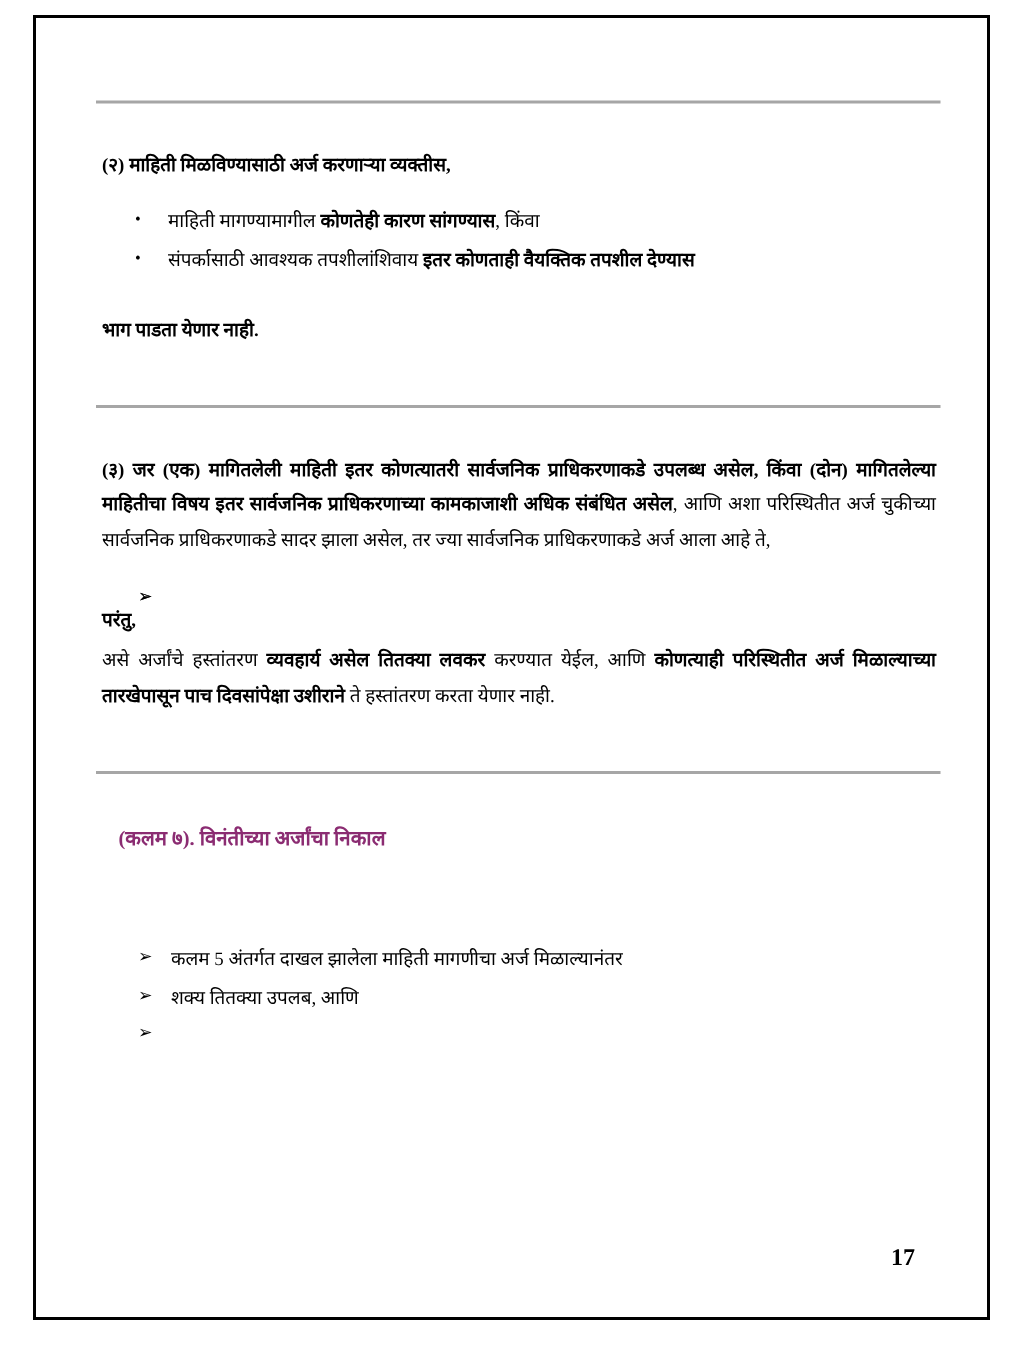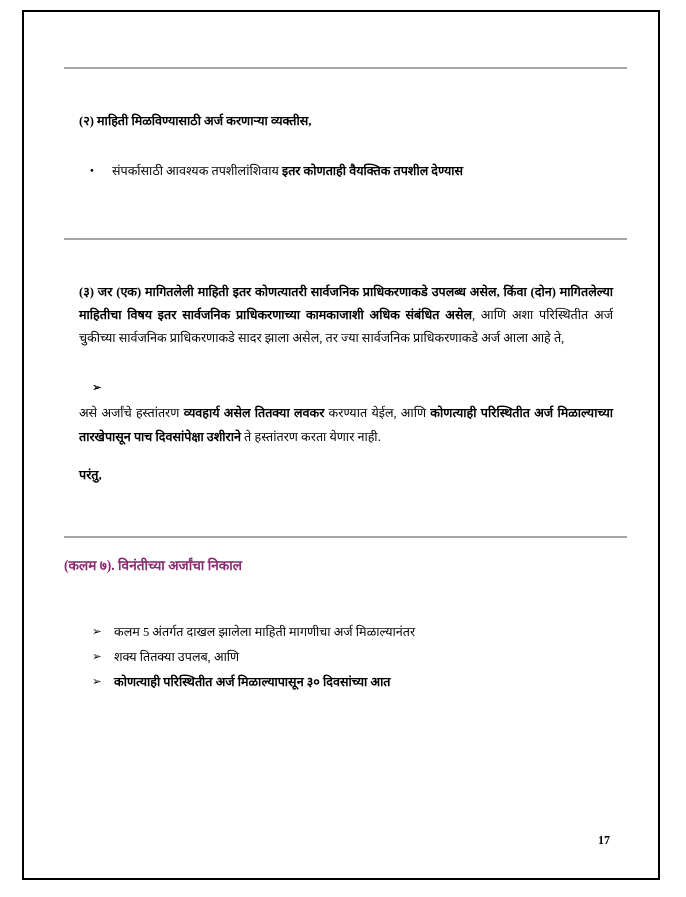--- a/index.html
+++ b/index.html
@@ -43,21 +43,21 @@
     border-top: 2px solid #a6a6a6;
     margin: 0;
     width: 563px;
   }
 
   
   .para {
     font-size: 12.6px;
     line-height: 1.85;
     text-align: justify;
-    margin: 15px;
+    margin: 4px;
     color: #000;
   }
   .para.b { font-weight: bold; }
   .para .bold { font-weight: bold; }
   .para .reg  { font-weight: normal; }
 
   .spacer-sm { height: 10px; }
   .spacer-md { height: 18px; }
   .spacer-lg { height: 26px; }
   .spacer-xl { height: 34px; }
@@ -96,30 +96,30 @@
   ul.doc-list li .txt .reg  { font-weight: normal; }
 
   ul.doc-list.arrow li { padding-left: 50px; }
   ul.doc-list.arrow li .marker { left: 28px; }
 
   
   .section-heading {
     font-size: 13.6px;
     font-weight: bold;
     color: #8B2C72;
-    margin: 0;
+    margin: 15px;
     line-height: 1.5;
   }
 
   
   #page-number {
     position: absolute;
     right: 48px;
     bottom: 30px;
-    font-size: 12px;
+    font-size: 16px;
     font-weight: bold;
     font-family: "Liberation Serif", "DejaVu Serif", serif;
     color: #000;
   }
 </style>
 </head>
 <body>
 
 <div id="page-frame">
   <div id="page-content">
@@ -128,29 +128,31 @@
 
     <div class="spacer-lg"></div>
 
     <p class="para b">(२) माहिती मिळविण्यासाठी अर्ज करणाऱ्या व्यक्तीस,</p>
 
     <div class="spacer-sm"></div>
 
     <ul class="doc-list disc">
       <li>
         <span class="marker">•</span>
+        <span class="txt"><span class="reg">माहिती मागण्यामागील </span><span class="bold">कोणतेही कारण सांगण्यास</span><span class="reg">, किंवा</span></span>
       </li>
       <li>
         <span class="marker">•</span>
         <span class="txt"><span class="reg">संपर्कासाठी आवश्यक तपशीलांशिवाय </span><span class="bold">इतर कोणताही वैयक्तिक तपशील देण्यास</span></span>
       </li>
     </ul>
 
     <div class="spacer-md"></div>
 
+    <p class="para b">भाग पाडता येणार नाही.</p>
 
     <div class="spacer-xl"></div>
 
     <hr class="doc-rule">
 
     <div class="spacer-lg"></div>
 
     <p class="para"><span class="bold">(३) जर (एक) मागितलेली माहिती </span><span class="bold">इतर कोणत्यातरी सार्वजनिक प्राधिकरणाकडे उपलब्ध असेल</span><span class="bold">, किंवा (दोन) मागितलेल्या माहितीचा विषय </span><span class="bold">इतर सार्वजनिक प्राधिकरणाच्या कामकाजाशी अधिक संबंधित असेल</span><span class="reg">, आणि अशा परिस्थितीत अर्ज चुकीच्या सार्वजनिक प्राधिकरणाकडे सादर झाला असेल, तर ज्या सार्वजनिक प्राधिकरणाकडे अर्ज आला आहे ते,</span></p>
 
     <div class="spacer-sm"></div>
@@ -159,22 +161,22 @@
       <li>
         <span class="marker">➢</span>
       </li>
       <li>
         <span class="marker">➢</span>
       </li>
     </ul>
 
     <div class="spacer-sm"></div>
 
+    <p class="para b">परंतु,</p>
     <p class="para"><span class="reg">असे अर्जांचे हस्तांतरण </span><span class="bold">व्यवहार्य असेल तितक्या लवकर</span><span class="reg"> करण्यात येईल, आणि </span><span class="bold">कोणत्याही परिस्थितीत अर्ज मिळाल्याच्या तारखेपासून पाच दिवसांपेक्षा उशीराने</span><span class="reg"> ते हस्तांतरण करता येणार नाही.</span></p>
-    <p class="para b">परंतु,</p>
 
     <div class="spacer-xl"></div>
 
     <hr class="doc-rule">
 
     <div class="spacer-md"></div>
 
     <p class="section-heading">(कलम ७). विनंतीच्या अर्जांचा निकाल</p>
 
     <div class="spacer-lg"></div>
@@ -186,20 +188,19 @@
       <li>
         <span class="marker">➢</span>
         <span class="txt"><span class="reg">कलम 5 अंतर्गत दाखल झालेला माहिती मागणीचा अर्ज मिळाल्यानंतर</span></span>
       </li>
       <li>
         <span class="marker">➢</span>
         <span class="txt"><span class="reg">शक्य तितक्या उपलब, आणि</span></span>
       </li>
       <li>
         <span class="marker">➢</span>
-        <span class="txt"><span class="bold">कोणत्याही परिस्थितीत अर्ज मिळाल्यापासून ३० दिवसांच्या आत</span></span>
       </li>
     </ul>
 
   </div>
 
   <div id="page-number">17</div>
 </div>
 
 </body></html>

